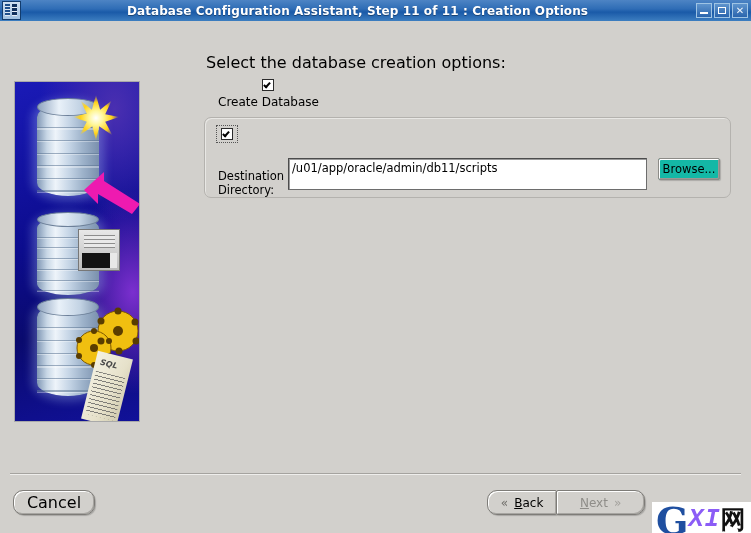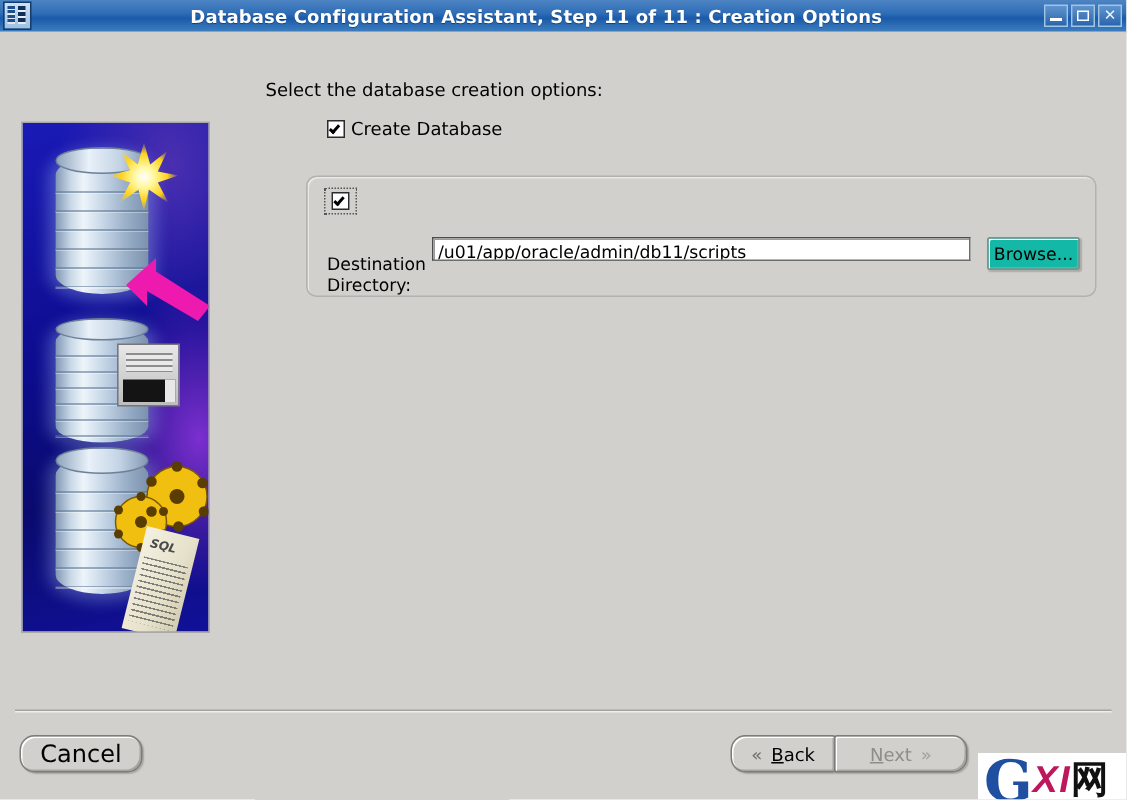--- a/index.html
+++ b/index.html
@@ -215,38 +215,39 @@
     position: absolute;
     left: 3px; top: 20px;
     width: 30px; height: 44px;
     background: repeating-linear-gradient(to bottom, #5d5d5d 0 1px, rgba(0,0,0,0) 1px 4px);
     opacity: 0.75;
   }
 
   
   .panel-title {
     position: absolute;
-    left: 177px;
+    left: 206px;
     top: 32px;
-    font-size: 12px;
+    font-size: 16px;
     color: #000000;
     font-family: "DejaVu Sans", sans-serif;
     white-space: nowrap;
   }
 
   .chk-row {
     position: absolute;
     display: flex;
     align-items: center;
     gap: 4px;
     white-space: nowrap;
   }
   #chk-create {
     left: 218px;
     top: 58px;
+    flex-direction: column;
   }
   .checkbox {
     width: 12px;
     height: 12px;
     background: #ffffff;
     border: 1px solid #2b2b2b;
     box-sizing: border-box;
     position: relative;
     flex: none;
   }
@@ -304,21 +305,21 @@
     font-size: 11.5px;
     line-height: 14px;
     color: #000000;
     font-family: "DejaVu Sans", sans-serif;
   }
   .dest-input {
     position: absolute;
     left: 288px;
     top: 137px;
     width: 359px;
-    height: 16px;
+    height: 32px;
     background: #ffffff;
     border: 1px solid #6d6d6d;
     border-top-color: #4c4c4c;
     border-left-color: #4c4c4c;
     box-shadow: inset 1px 1px 0 #9a9a9a;
     box-sizing: border-box;
     font-size: 11.5px;
     font-family: "DejaVu Sans", sans-serif;
     color: #000000;
     padding: 0 0 0 3px;
@@ -439,22 +440,22 @@
     font-weight: bold;
     color: #1f4fa0;
     font-family: "DejaVu Serif", serif;
   }
   .wm-xi {
     font-size: 25px;
     line-height: 26px;
     margin-top: 3px;
     font-weight: bold;
     font-style: italic;
-    color: #be185d;
-    font-family: Liberation Sans, sans-serif;
+    color: #8b5cf6;
+    font-family: Liberation Mono, monospace;
     letter-spacing: 1px;
   }
   .wm-cjk {
     font-size: 25px;
     line-height: 26px;
     margin-top: 3px;
     font-weight: bold;
     color: #111111;
     font-family: "DejaVu Sans", sans-serif;
   }

